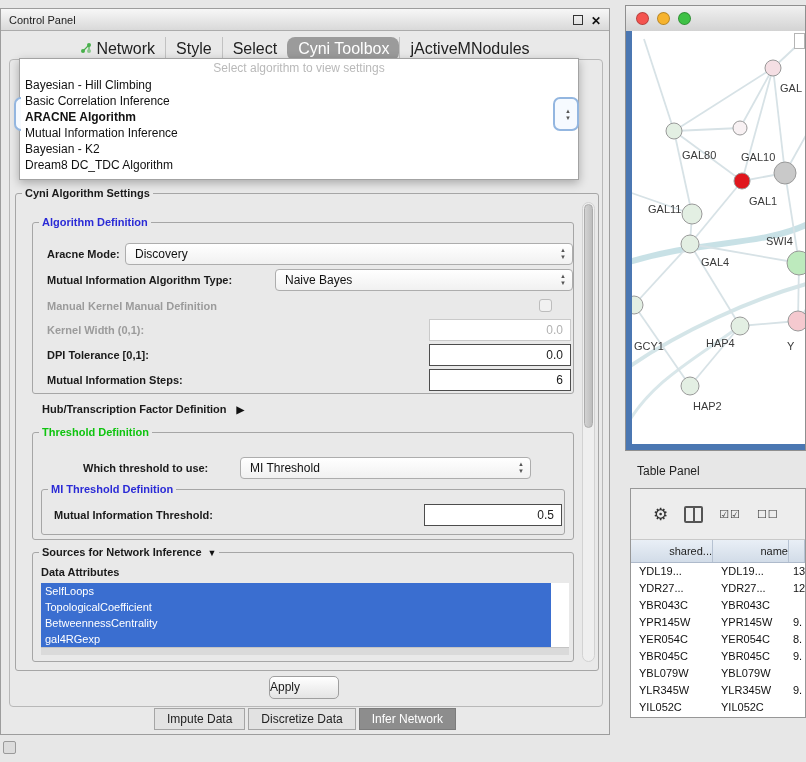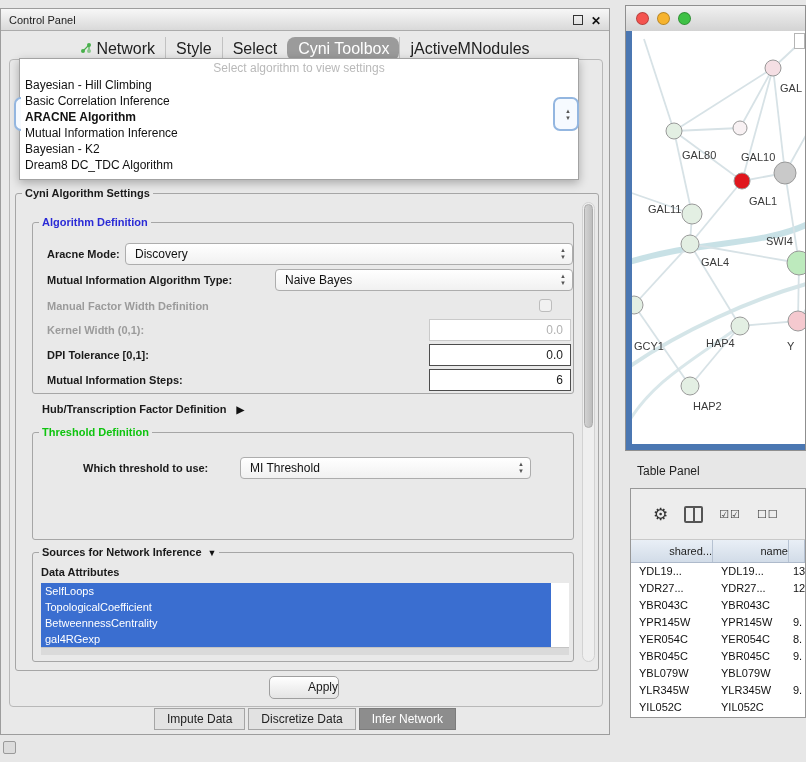--- a/index.html
+++ b/index.html
@@ -50,21 +50,21 @@
 
   .attr-list{position:absolute;background:#fff;overflow:hidden}
   .attr-item{height:16px;line-height:16px;font-size:11px;color:#fff;background:#3a6ed0;padding-left:4px;
              width:calc(100% - 22px);white-space:nowrap;overflow:hidden}
   .hscroll{position:absolute;left:0;right:0;bottom:0;height:7px;background:#dadada;border-top:1px solid #c4c4c4}
 
   .vscroll{position:absolute;width:13px;background:#efefef;border:1px solid #d2d2d2;border-radius:7px;box-sizing:border-box}
   .vthumb{position:absolute;left:1px;right:1px;border-radius:6px;background:linear-gradient(90deg,#d2d2d2,#bdbdbd);border:1px solid #ababab;box-sizing:border-box}
 
   .btn{position:absolute;font-size:12px;border:1px solid #9f9f9f;border-radius:5px;
-       background:linear-gradient(#ffffff,#e4e4e4);text-align:right;line-height:21px;box-sizing:border-box}
+       background:linear-gradient(#ffffff,#e4e4e4);text-align:left;line-height:21px;box-sizing:border-box}
 
   .bottom-tabs{position:absolute;left:0;right:0;top:699px;display:flex;justify-content:center;gap:3px}
   .btab{font-size:12px;padding:3px 12px;border:1px solid #a5a5a5;border-radius:0;background:#e2e2e2;color:#222;white-space:nowrap}
   .btab.selected{background:#8d8d8d;color:#fff;border-color:#7c7c7c}
 
   .popup{position:absolute;left:18px;top:49px;width:560px;background:#fff;border:1px solid #a3a3a3;
          box-shadow:0 3px 9px rgba(0,0,0,.28);z-index:40;padding-bottom:6px;box-sizing:border-box}
   .popup-ph{font-size:12px;line-height:18px;text-align:center;color:#b9b9b9}
   .popup-item{font-size:12px;line-height:16px;padding-left:5px;color:#111;white-space:nowrap}
   .popup-item.selected{font-weight:bold}
@@ -160,21 +160,21 @@
           <span>Discovery</span>
           <span class="combo-arrow"></span>
         </div>
 
         <span class="lbl" style="left:14px;top:46px">Mutual Information Algorithm Type:</span>
         <div class="combo" style="left:242px;top:46px;width:298px">
           <span>Naive Bayes</span>
           <span class="combo-arrow"></span>
         </div>
 
-        <span class="lbl dis" style="left:14px;top:72px">Manual Factor Width Definition</span>
+        <span class="lbl dis" style="left:14px;top:72px">Manual Kernel Manual Definition</span>
         <div class="checkbox" style="left:506px;top:76px"></div>
 
         <span class="lbl dis" style="left:14px;top:96px">Kernel Width (0,1):</span>
         <div class="field dis" style="left:396px;top:96px;width:142px">0.0</div>
 
         <span class="lbl" style="left:14px;top:121px">DPI Tolerance [0,1]:</span>
         <div class="field strong" style="left:396px;top:121px;width:142px">0.0</div>
 
         <span class="lbl" style="left:14px;top:146px">Mutual Information Steps:</span>
         <div class="field strong" style="left:396px;top:146px;width:142px">6</div>
@@ -187,20 +187,25 @@
 
       <div class="groupbox" style="left:16px;top:238px;width:542px;height:108px">
         <span class="group-title gt-green">Threshold Definition</span>
 
         <span class="lbl" style="left:50px;top:24px">Which threshold to use:</span>
         <div class="combo" style="left:207px;top:24px;width:291px">
           <span>MI Threshold</span>
           <span class="combo-arrow"></span>
         </div>
 
+        <div class="groupbox" style="left:8px;top:56px;width:524px;height:46px">
+          <span class="group-title gt-blue">MI Threshold Definition</span>
+          <span class="lbl" style="left:12px;top:14px">Mutual Information Threshold:</span>
+          <div class="field strong" style="left:382px;top:14px;width:138px">0.5</div>
+        </div>
       </div>
 
       <div class="groupbox" style="left:16px;top:358px;width:542px;height:110px">
         <span class="group-title gt-plain">
           <span>Sources for Network Inference</span><span class="caret-down"></span>
         </span>
         <span class="lbl" style="left:8px;top:8px">Data Attributes</span>
         <div class="attr-list" style="left:8px;top:30px;width:528px;height:72px" id="attr-list">
           <div class="attr-item">SelfLoops</div>
             <div class="attr-item">TopologicalCoefficient</div>

